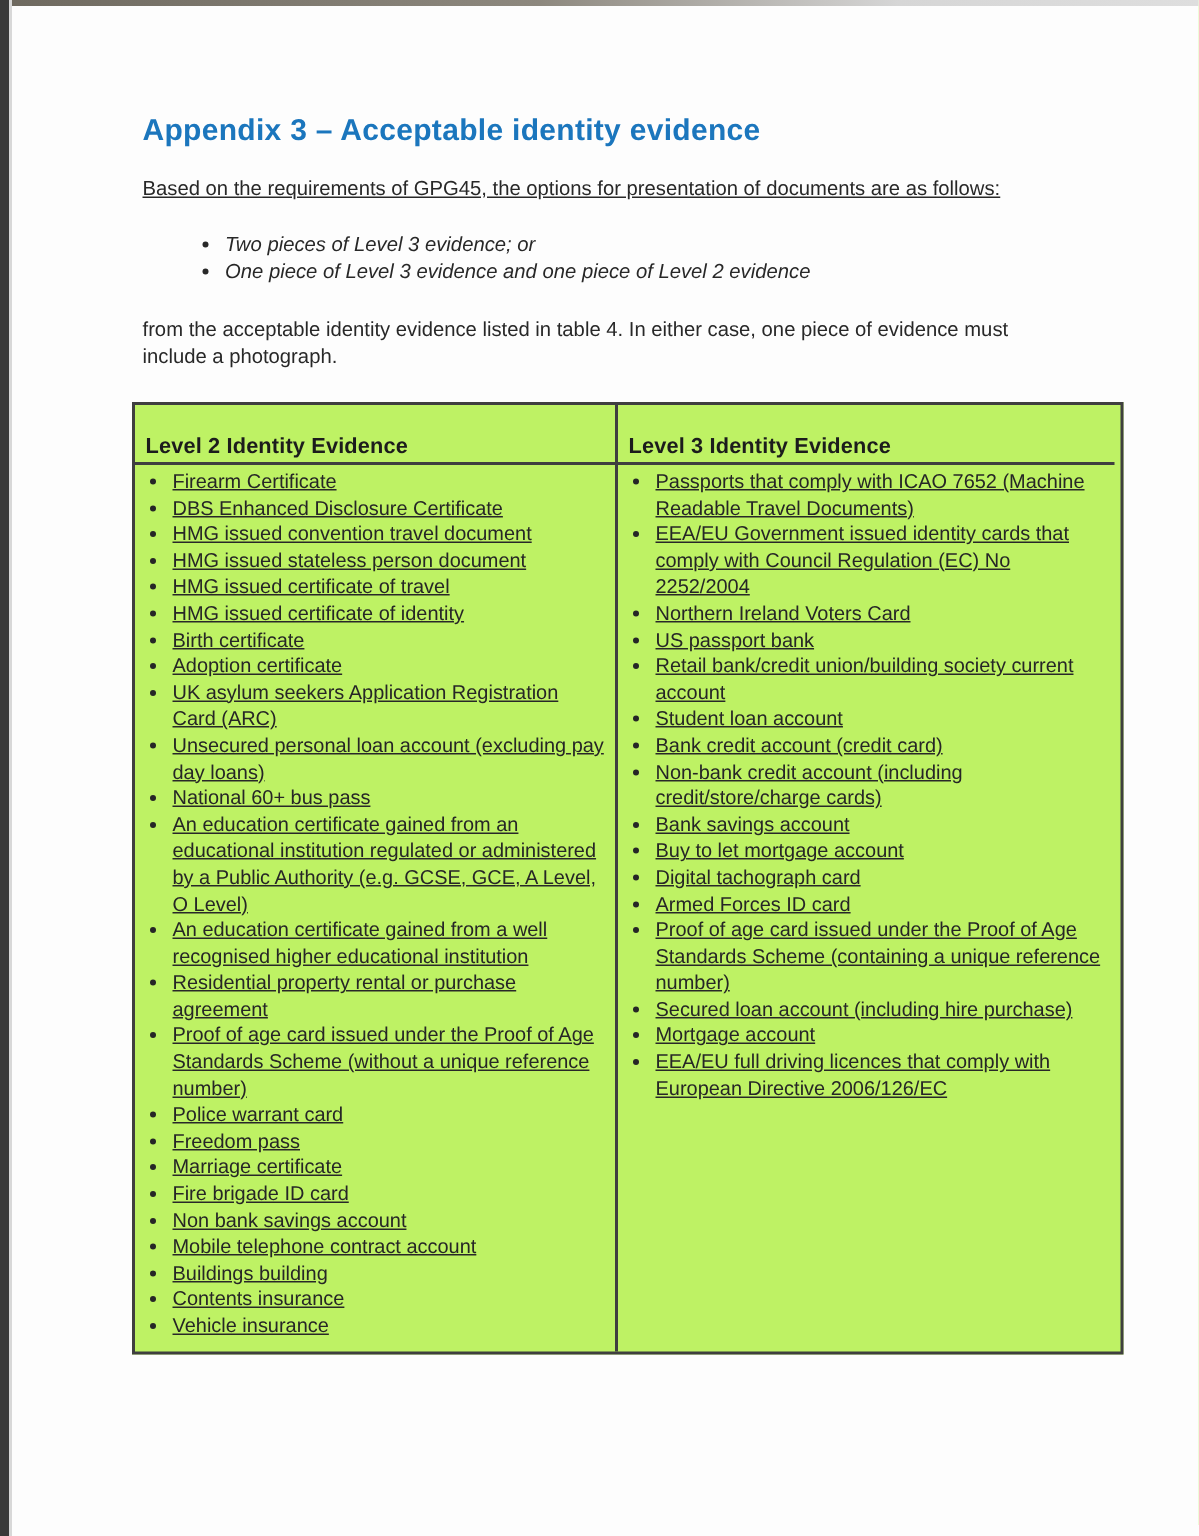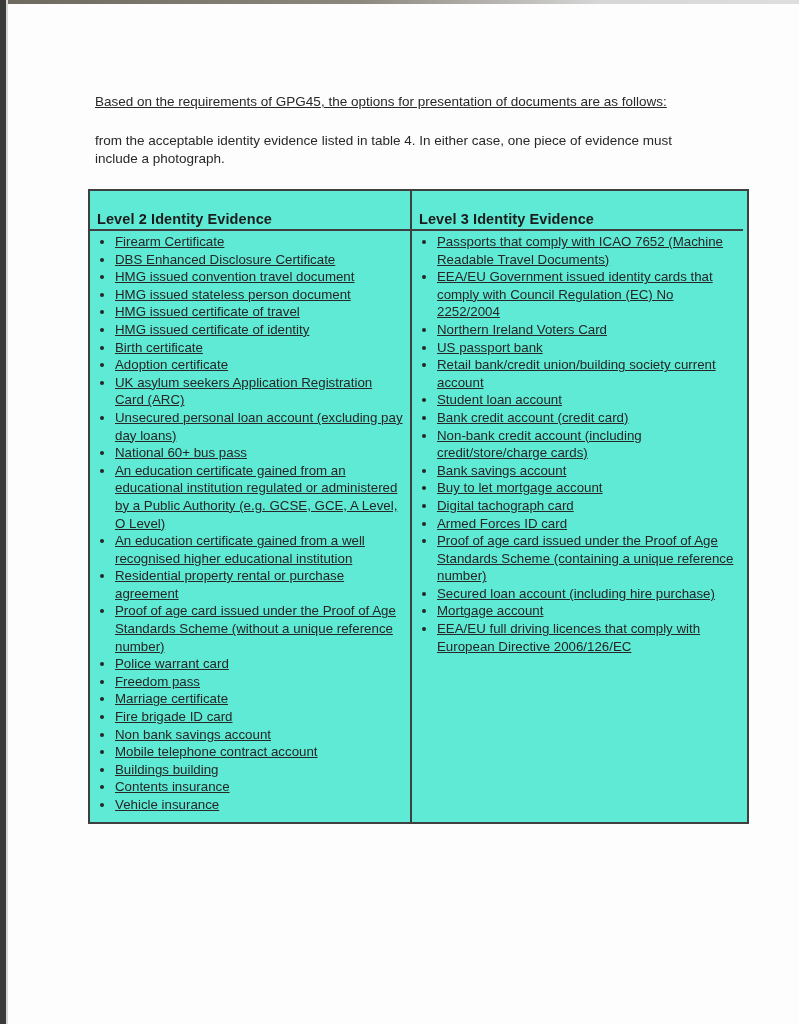--- a/index.html
+++ b/index.html
@@ -54,21 +54,21 @@
     margin:19px 0 0 0;
     font-size:13.5px; line-height:18px;
     font-weight:bold;
   }
   .evtable {
     margin:21px 0 0 -7px;
     width:657px;
     display:grid;
     grid-template-columns:322px 331px;
     border:2px solid #3f3f3f;
-    background:#5eead4;
+    background:#bef264;
   }
   .evtable .th {
     height:36px;
     display:flex; align-items:flex-end;
     padding:0 4px 2px 7px;
     border-bottom:2px solid #3f3f3f;
     font-size:14.5px; font-weight:bold; color:#1c1c1c;
     letter-spacing:0.1px;
   }
   .evtable .col-l { border-right:2px solid #3f3f3f; }
@@ -84,23 +84,28 @@
   .evtable .td ul li { margin:0; }
 </style>
 </head>
 <body>
 
 <div class="page">
   <div class="edge-top"></div>
   <div class="edge-left"></div>
 
   <div class="content">
+    <h1 class="doc-title" style="color: rgb(27, 118, 189);">Appendix 3 – Acceptable identity evidence</h1>
 
     <p class="intro">Based on the requirements of GPG45, the options for presentation of documents are as follows:</p>
 
+    <ul class="options">
+        <li>Two pieces of Level 3 evidence; or</li>
+        <li>One piece of Level 3 evidence and one piece of Level 2 evidence</li>
+      </ul>
 
     <p class="continuation">from the acceptable identity evidence listed in table 4. In either case, one piece of evidence must include a photograph.</p>
 
 
     <div class="evtable">
       <div class="th col-l">Level 2 Identity Evidence</div>
       <div class="th col-r">Level 3 Identity Evidence</div>
       <div class="td col-l">
         <ul>
             <li>Firearm Certificate</li>

